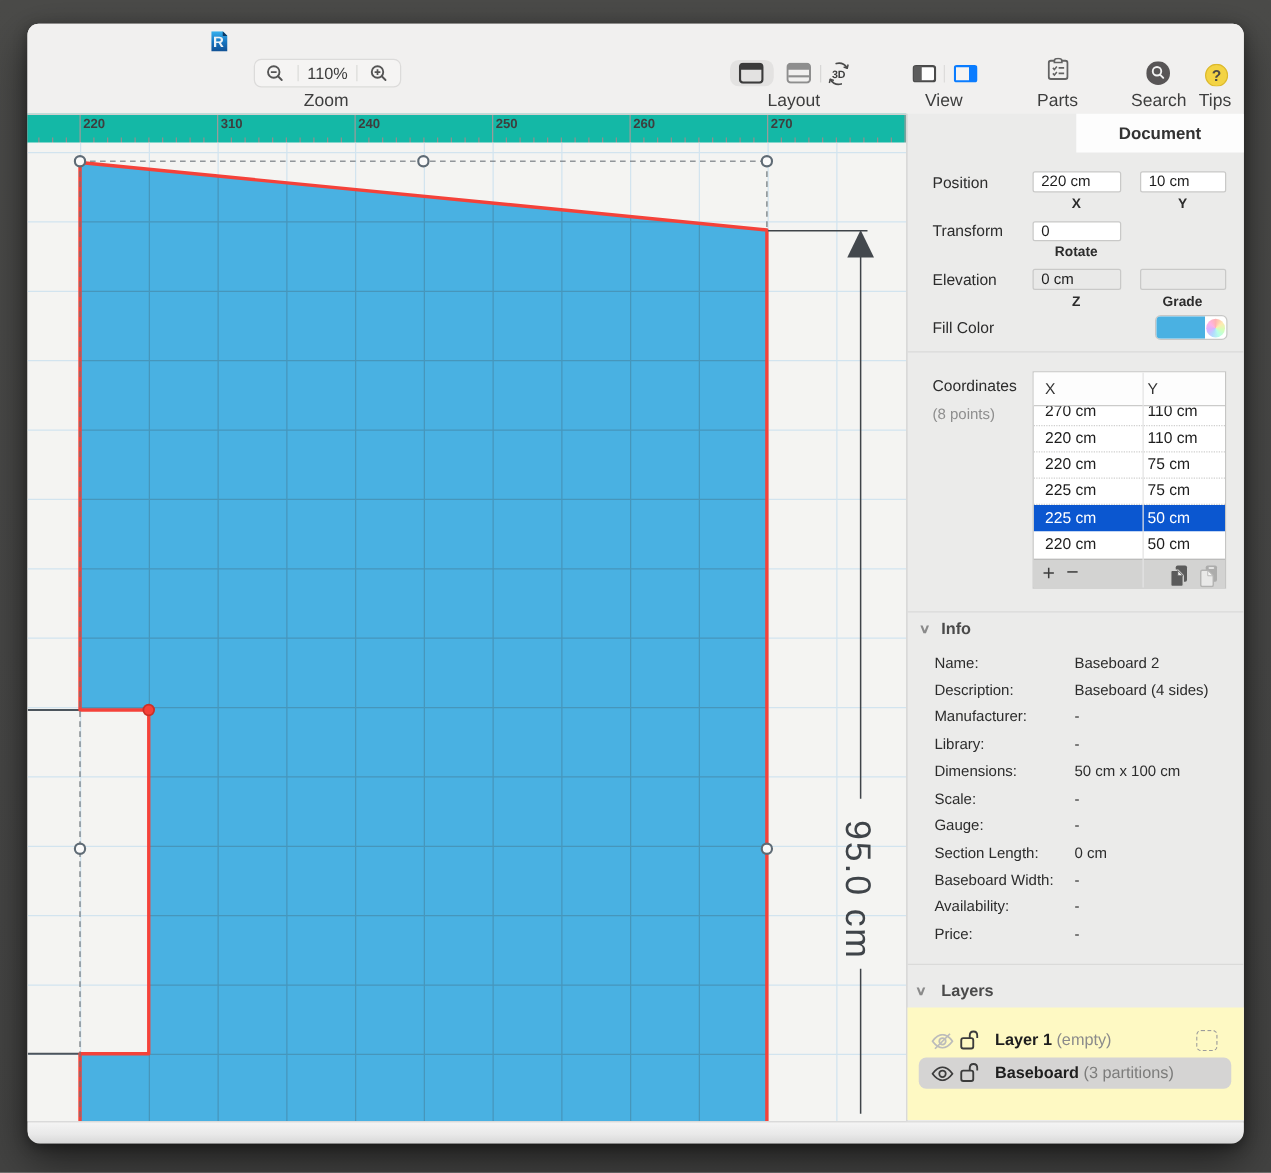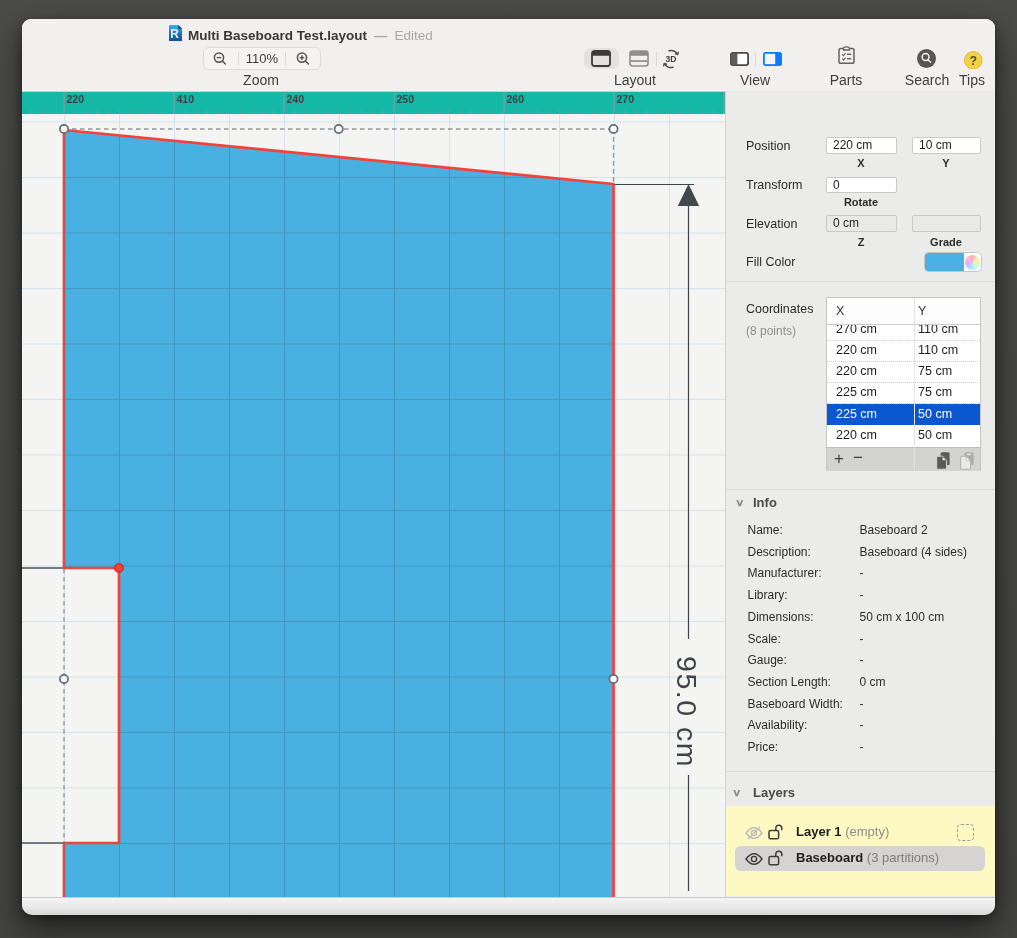--- a/index.html
+++ b/index.html
@@ -51,21 +51,20 @@
             <linearGradient id="dg" x1="0" y1="0" x2="0" y2="1">
           <stop offset="0" stop-color="#36b2ef"></stop>
               <stop offset="0.5" stop-color="#1877c2"></stop>
               <stop offset="1" stop-color="#124f92"></stop>
         </linearGradient>
           </defs>
         <path d="M0,0 L9.2,0 L13,3.8 L13,16.5 L0,16.5 Z" fill="url(#dg)"></path>
         <path d="M9.2,0 L13,3.8 L9.2,3.8 Z" fill="#0d3a66"></path>
         <text x="5.7" y="12.6" font-size="12" font-weight="bold" fill="#eef3f6" text-anchor="middle" font-family="Liberation Sans,sans-serif">R</text>
       </svg>
-      <div id="title">Multi Baseboard Test.layout<span class="dashsep">—</span><span class="edited">Edited</span></div>
       <div id="zoomctl">
         <div class="zdiv" style="left:34px;"></div>
         <div class="zdiv" style="left:81px;"></div>
         <div class="pct">110%</div>
         <svg style="position:absolute;left:8px;top:3px;" width="16" height="16" viewBox="0 0 16 16">
           <circle cx="7" cy="6.6" r="4.6" fill="none" stroke="#555" stroke-width="1.5"></circle>
           <line x1="10.4" y1="10" x2="13.4" y2="13" stroke="#555" stroke-width="1.5" stroke-linecap="round"></line>
           <line x1="4.7" y1="6.6" x2="9.3" y2="6.6" stroke="#555" stroke-width="1.4"></line>
         </svg>
         <svg style="position:absolute;left:91px;top:3px;" width="16" height="16" viewBox="0 0 16 16">
@@ -194,21 +193,21 @@
             <line x1="636.1" y1="18" x2="636.1" y2="23" stroke="#8f8f8e" stroke-width="1"></line>
             <line x1="647.1" y1="18" x2="647.1" y2="23" stroke="#8f8f8e" stroke-width="1"></line>
             <line x1="658.1" y1="18" x2="658.1" y2="23" stroke="#8f8f8e" stroke-width="1"></line>
             <line x1="669.1" y1="18" x2="669.1" y2="23" stroke="#8f8f8e" stroke-width="1"></line>
             <line x1="680.1" y1="18" x2="680.1" y2="23" stroke="#8f8f8e" stroke-width="1"></line>
             <line x1="691.1" y1="18" x2="691.1" y2="23" stroke="#8f8f8e" stroke-width="1"></line>
             <line x1="702.1" y1="0" x2="702.1" y2="23" stroke="#9b9b9a" stroke-width="1"></line>
           </g>
       </svg>
       <div class="rnum" style="left:44.5px;">220</div>
-      <div class="rnum" style="left:154.5px;">410</div>
+      <div class="rnum" style="left:154.5px;">310</div>
       <div class="rnum" style="left:264.5px;">240</div>
       <div class="rnum" style="left:374.5px;">250</div>
       <div class="rnum" style="left:484.5px;">260</div>
       <div class="rnum" style="left:594.5px;">270</div>
     </div>
     <div id="canvas">
       <svg width="703" height="783" viewBox="0 0 703 783" style="position:absolute;left:0;top:0;">
         <defs>
           <clipPath id="shapeclip">
             <path d="M42,16 L591.5,70 L591.5,783 L42,783 L42,729 L97,729 L97,454 L42,454 Z"></path>
@@ -301,20 +300,21 @@
           <circle cx="316.7" cy="15" r="4.1"></circle>
           <circle cx="591.5" cy="15" r="4.1"></circle>
           <circle cx="42" cy="565" r="4.1"></circle>
           <circle cx="591.5" cy="565" r="4.1"></circle>
         </g>
         <circle cx="97" cy="454" r="4.3" fill="#f4423a" stroke="#cc3027" stroke-width="1.4"></circle>
       </svg>
     </div>
     <div id="bottombar"></div>
     <div id="panel">
+      <div id="tabDoc">Document</div>
       <div class="flabel" style="left:20px;top:48px;">Position</div>
       <div class="field" style="left:100px;top:46.5px;width:63px;">220 cm</div>
       <div class="field" style="left:186px;top:46.5px;width:61px;">10 cm</div>
       <div class="sublabel" style="left:100px;top:66px;width:70px;">X</div>
       <div class="sublabel" style="left:186px;top:66px;width:68px;">Y</div>
       <div class="flabel" style="left:20px;top:87.5px;">Transform</div>
       <div class="field" style="left:100px;top:86px;width:63px;">0</div>
       <div class="sublabel" style="left:100px;top:105.5px;width:70px;">Rotate</div>
       <div class="flabel" style="left:20px;top:126px;">Elevation</div>
       <div class="field fieldg" style="left:100px;top:124.5px;width:63px;">0 cm</div>

